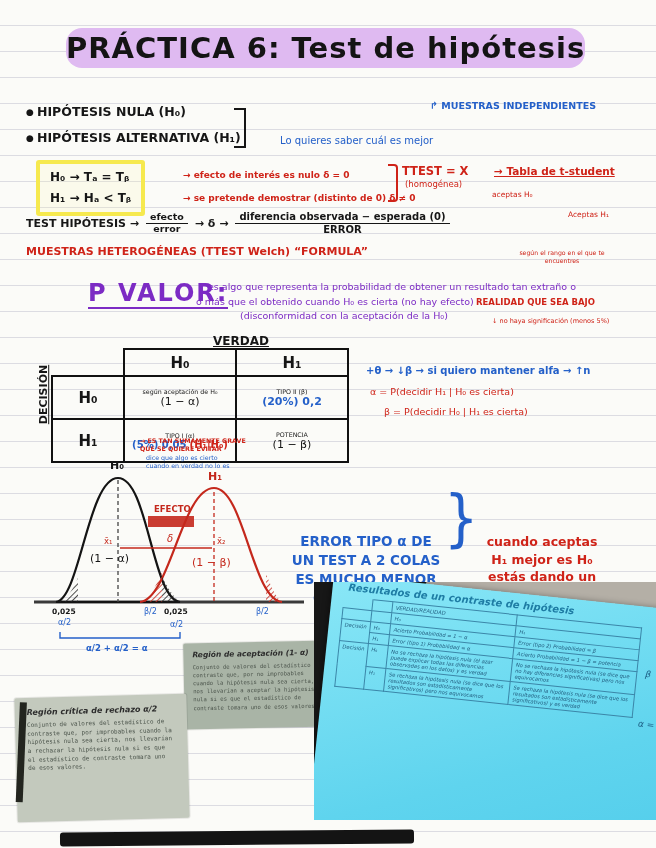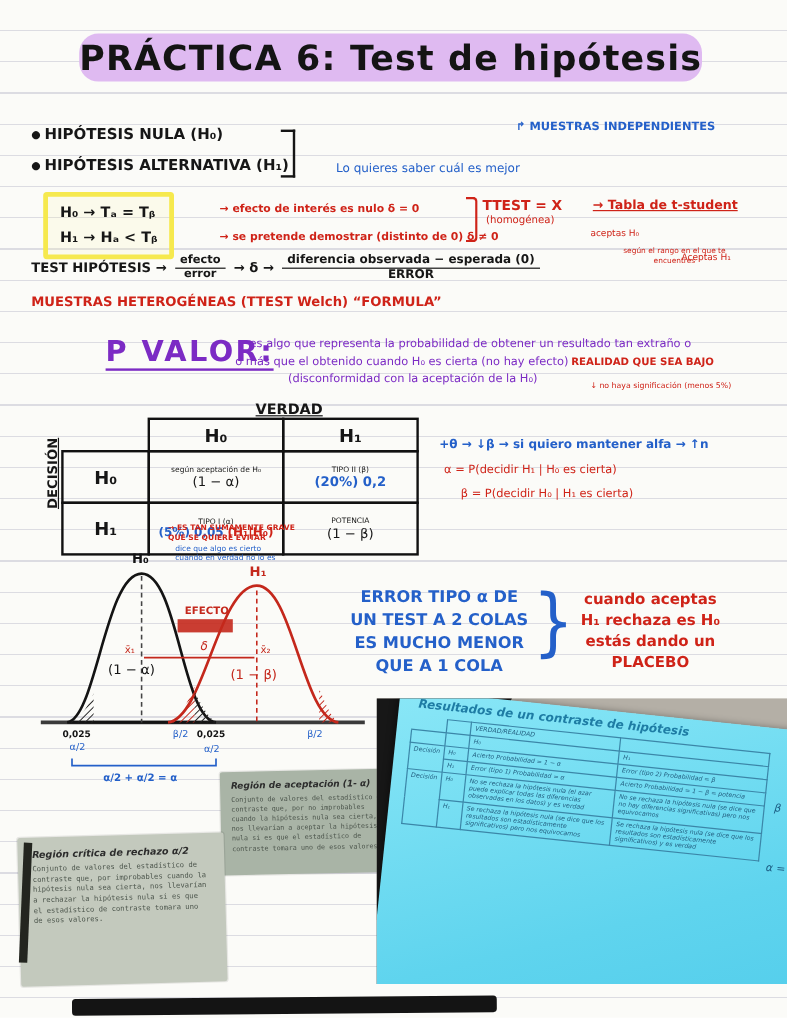--- a/index.html
+++ b/index.html
@@ -8,21 +8,21 @@
     background:
       repeating-linear-gradient(to bottom, transparent 0 25px, #dcdce2 25px 26px),
       #fbfbf8;
     font-family:"DejaVu Sans", sans-serif;color:#161616;
   }
   .abs{position:absolute;}
   .blue{color:#2460c9;}
   .red{color:#cf2318;}
   .purple{color:#7c2bc4;}
   .bold{font-weight:bold;}
-  .c{text-align:center;}
+  .c{text-align:center;margin-top:43px;}
 
   .title-wrap{left:66px;top:28px;background:#dfbaf1;border-radius:16px;padding:3px 0;}
   .title-wrap h1{margin:0;font-size:29px;letter-spacing:1px;font-weight:bold;color:#141414;white-space:nowrap;}
 
   .bullet{font-size:12.5px;font-weight:bold;}
   .bullet::before{content:"● ";font-size:9px;vertical-align:1px;}
   .bracket-right{width:10px;height:36px;border:2.5px solid #151515;border-left:none;}
 
   .ybox{border:4px solid #f6e94e;border-radius:3px;padding:3px 10px;font-weight:bold;font-size:12px;line-height:1.75;background:rgba(255,250,160,0.15);}
   .red-brace{width:8px;height:34px;border:2px solid #cf2318;border-left:none;border-radius:0 4px 4px 0;}
@@ -186,21 +186,21 @@
 
   <div class="abs blue bold c" style="left:274px;top:489px;width:184px;font-size:13.5px;line-height:19px;">
     <div>ERROR TIPO α DE</div>
     <div>UN TEST A 2 COLAS</div>
     <div>ES MUCHO MENOR</div>
     <div>QUE A 1 COLA</div>
   </div>
   <div class="abs blue" style="left:444px;top:486px;font-size:54px;transform:scaleY(1.15);">}</div>
   <div class="abs red bold c" style="left:466px;top:490px;width:152px;font-size:12.5px;line-height:17.5px;">
     <div>cuando aceptas</div>
-    <div>H₁ rechaza es H₀</div>
+    <div>H₁ mejor es H₀</div>
     <div>estás dando un</div>
     <div>PLACEBO</div>
   </div>
 
   <div class="abs card" style="left:184px;top:642px;width:148px;height:86px;background:#a9b4a6;transform:rotate(-1.2deg);padding:7px 9px;box-sizing:border-box;">
     <h4>Región de aceptación (1- α)</h4>
     <p>Conjunto de valores del estadístico de contraste que, por no improbables cuando la hipótesis nula sea cierta, nos llevarían a aceptar la hipótesis nula si es que el estadístico de contraste tomara uno de esos valores.</p>
   </div>
 
   <div class="abs card" style="left:16px;top:696px;width:172px;height:124px;background:#c3c9bd;transform:rotate(-1.6deg);padding:10px 12px;box-sizing:border-box;">

